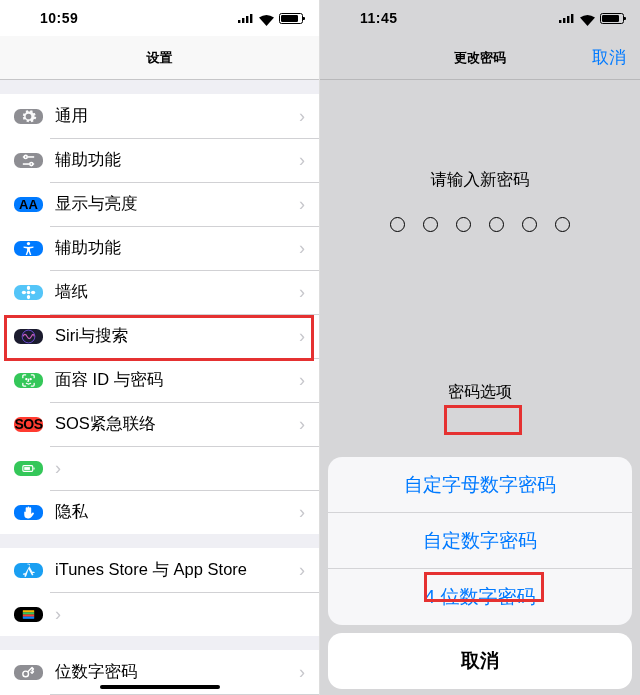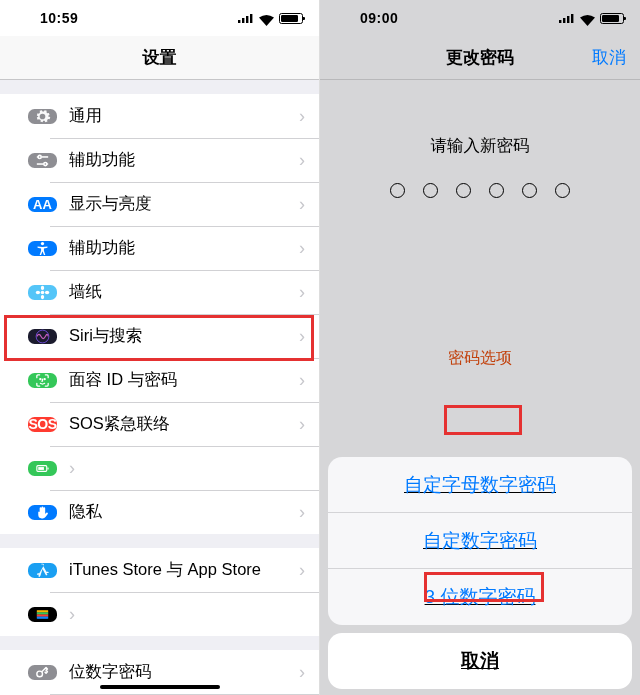--- a/index.html
+++ b/index.html
@@ -15,45 +15,45 @@
 .sb-signal { width: 16px; height: 10px; position: relative; }
 .sb-signal svg { display: block; }
 .sb-wifi { width: 15px; height: 11px; }
 .sb-batt { width: 24px; height: 11px; border: 1px solid #000; border-radius: 2.5px; position: relative; }
 .sb-batt::before { content: ""; position: absolute; right: -3px; top: 3px; width: 2px; height: 3px; background: #000; border-radius: 0 1px 1px 0; }
 .sb-batt::after { content: ""; position: absolute; left: 1px; top: 1px; bottom: 1px; width: 17px; background: #000; border-radius: 1.2px; }
 
 
 .nav { height: 44px; display: flex; align-items: center; justify-content: center; position: relative; border-bottom: 0.5px solid #c6c6c8; background: #f8f8f8; }
 .nav.right { background: transparent; border-bottom: 0.5px solid #b8b8ba; }
-.nav-title { font-size: 17px; font-weight: 600; color: #000; }
+.nav-title { font-size: 13px; font-weight: 600; color: #000; }
 .nav-cancel { position: absolute; right: 14px; color: #007aff; font-size: 17px; }
 
 
 .list { background: #fff; }
 .group-gap { height: 14px; background: #efeff4; }
-.row { display: flex; align-items: center; height: 44px; padding-left: 28px; position: relative; }
+.row { display: flex; align-items: center; height: 44px; padding-left: 14px; position: relative; }
 .row::after { content: ""; position: absolute; left: 50px; right: 0; bottom: 0; height: 0.5px; background: #d1d1d4; }
 .row.last::after { display: none; }
-.row-icon { width: 29px; height: 15px; border-radius: 6.5px; display: flex; align-items: center; justify-content: center; margin-right: 12px; flex: none; color: #ffffff; font-size: 15px; font-weight: 700; }
+.row-icon { width: 29px; height: 15px; border-radius: 6.5px; display: flex; align-items: center; justify-content: center; margin-right: 12px; flex: none; color: #000000; font-size: 15px; font-weight: 700; }
 .row-label { flex: 1; font-size: 16.5px; color: #000; }
 .chev { flex: none; margin-right: 14px; color: #c7c7cc; font-size: 18px; }
 
 
 .hl { position: absolute; border: 3px solid #e53131; pointer-events: none; z-index: 50; }
 
 
-.pr-prompt { text-align: center; font-size: 16.5px; color: #000; margin-top: 55px; }
+.pr-prompt { text-align: center; font-size: 16.5px; color: #000; margin-top: 89px; }
 .pr-dots { display: flex; justify-content: center; gap: 18px; margin-top: 26px; }
 .pr-dot { width: 15px; height: 15px; border: 1.6px solid #000; border-radius: 50%; }
 .pr-options-link { text-align: center; margin-top: 150px; }
-.pr-options-link span { color: #c2410c; font-size: 16px; }
-
-
-.sheet { position: absolute; left: 8px; right: 8px; bottom: 6px; text-decoration: underline; }
+.pr-options-link span { color: #000000; font-size: 16px; }
+
+
+.sheet { position: absolute; left: 8px; right: 8px; bottom: 6px; }
 .sheet-group { background: rgba(248,248,250,0.96); border-radius: 14px; overflow: hidden; }
 .sheet-btn { height: 56px; display: flex; align-items: center; justify-content: center; font-size: 19px; color: #007aff; border-bottom: 0.5px solid #d4d4d7; position: relative; }
 .sheet-btn:last-child { border-bottom: none; }
 .sheet-cancel { background: #fff; border-radius: 14px; margin-top: 8px; height: 56px; display: flex; align-items: center; justify-content: center; font-size: 19px; color: #000; font-weight: 600; }
 
 
 .home-ind { position: absolute; bottom: 6px; left: 50%; transform: translateX(-50%); width: 120px; height: 4px; background: #000; border-radius: 3px; }
 
 
 .ic-general { background: #8e8e93; }
@@ -244,21 +244,21 @@
         
       </div>
     </div>
 
     <div class="hl" style="left:4px; top:315px; width:310px; height:46px;"></div>
     <div class="home-ind"></div>
   </div>
 
   <div class="phone right">
     <div class="status-bar">
-      <span class="sb-time">09:00</span>
+      <span class="sb-time">11:45</span>
       <span class="sb-right">
         <span class="sb-signal">
           <svg viewBox="0 0 16 10">
               <rect x="0" y="7" width="2.4" height="3" fill="#000"></rect>
               <rect x="4" y="5" width="2.4" height="5" fill="#000"></rect>
               <rect x="8" y="3" width="2.4" height="7" fill="#000"></rect>
               <rect x="12" y="1" width="2.4" height="9" fill="#000"></rect>
             </svg>
         </span>
         <span class="sb-wifi">
@@ -290,21 +290,21 @@
 
     <div class="sheet">
       <div class="sheet-group">
         <div class="sheet-btn">
           <span>自定字母数字密码</span>
         </div>
         <div class="sheet-btn">
           <span>自定数字密码</span>
         </div>
         <div class="sheet-btn">
-          <span>3 位数字密码</span>
+          <span>4 位数字密码</span>
         </div>
       </div>
       <div class="sheet-cancel">
         <span>取消</span>
       </div>
     </div>
 
     <div class="hl" style="left:124px; top:405px; width:78px; height:30px;"></div>
     <div class="hl" style="left:104px; top:572px; width:120px; height:30px;"></div>
   </div>

